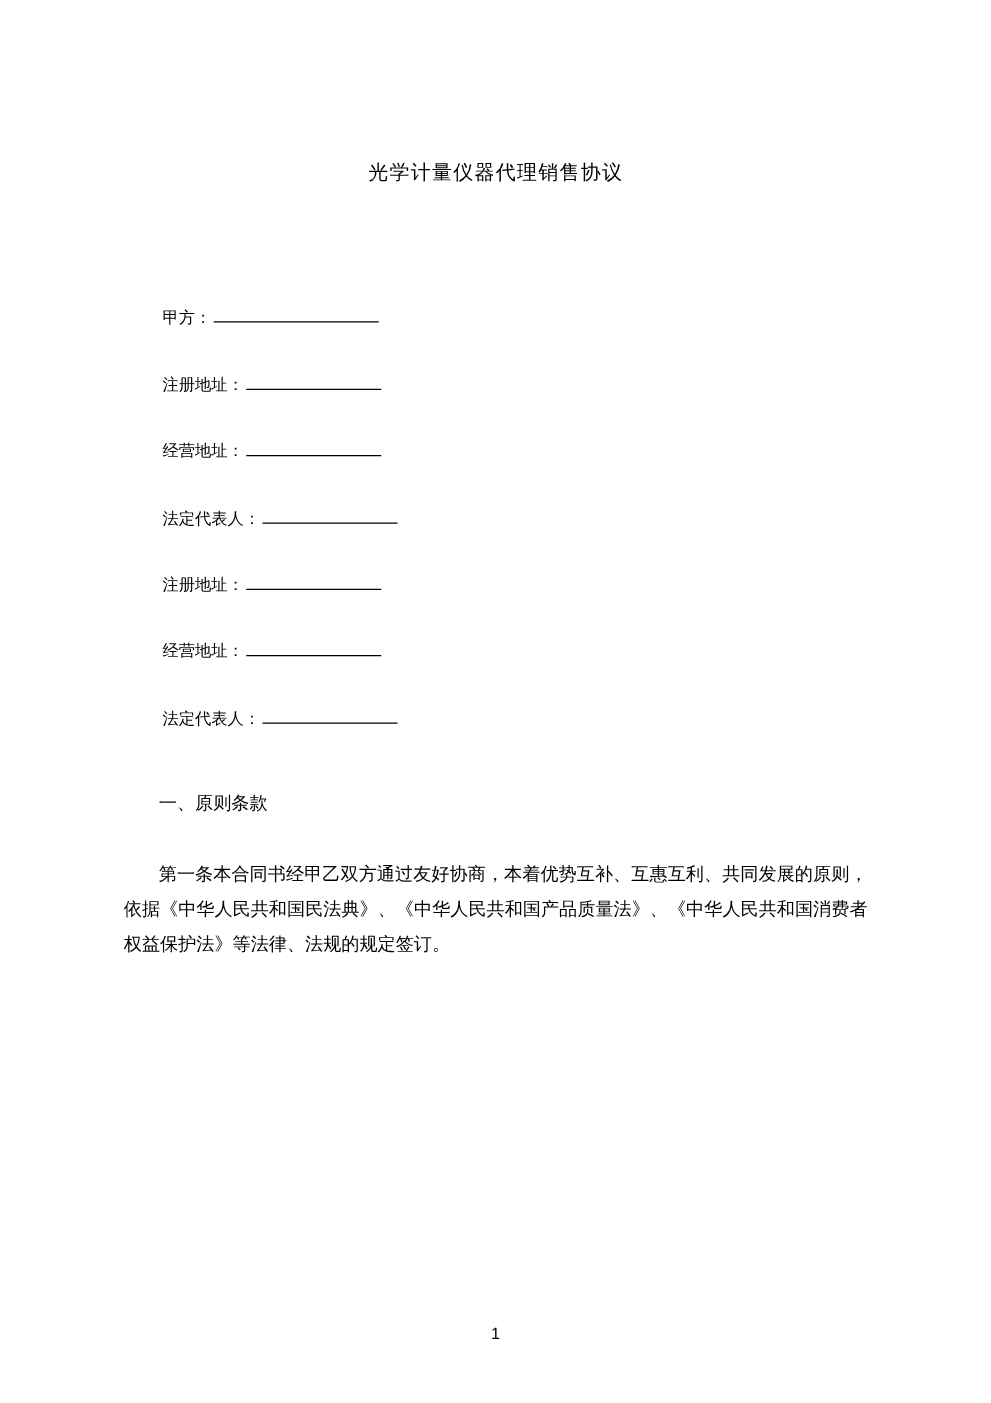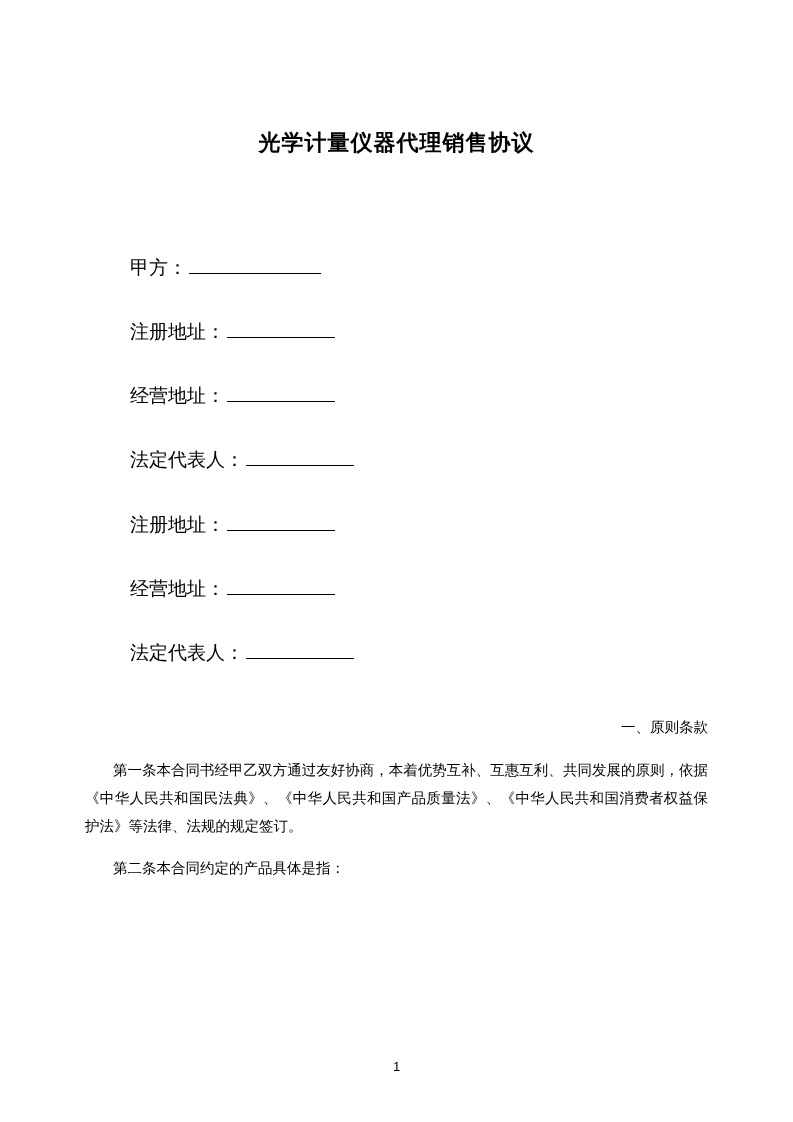--- a/index.html
+++ b/index.html
@@ -16,33 +16,33 @@
     overflow: hidden;
   }
   .page {
     position: relative;
     width: 793px;
     height: 1122px;
     box-sizing: border-box;
     padding: 0 85px;
   }
   .doc-title {
-    font-size: 22px;
-    font-weight: bold;
+    font-size: 16px;
+    font-weight: normal;
     text-align: center;
     letter-spacing: 1px;
     margin: 0;
     padding-top: 128px;
     line-height: 1.4;
   }
   .party-block {
     margin-top: 92px;
   }
   .field-line {
-    font-size: 19px;
+    font-size: 13px;
     line-height: 1.8;
     margin: 0 0 30px 0;
     padding-left: 45px;
     white-space: nowrap;
   }
   .field-label {
     display: inline;
   }
   .blank {
     display: inline-block;
@@ -53,26 +53,25 @@
   }
   .blank.long { width: 132px; }
   .blank.short { width: 108px; }
 
   .section-heading {
     font-size: 14.5px;
     line-height: 1.9;
     margin: 0;
     padding-left: 42px;
     padding-top: 14px;
-    text-align: right;
   }
   .body-para {
     font-size: 14.5px;
     line-height: 1.95;
-    margin: 0;
+    margin: 14px;
     padding-top: 14px;
     text-align: justify;
     text-justify: inter-ideograph;
   }
   .body-para.indent {
     text-indent: 28px;
   }
   .page-number {
     position: absolute;
     bottom: 48px;
@@ -121,18 +120,17 @@
     </p>
 
   </div>
 
   <div class="section">
     <p class="section-heading">一、原则条款</p>
     <p class="body-para indent">第一条本合同书经甲乙双方通过友好协商，本着优势互补、互惠互利、共同发展的原则，依据《中华人民共和国民法典》、《中华人民共和国产品质量法》、《中华人民共和国消费者权益保护法》等法律、法规的规定签订。</p>
   </div>
 
   <div class="section">
-    <p class="body-para indent">第二条本合同约定的产品具体是指：</p>
   </div>
 
   <div class="page-number">1</div>
 
 </div>
 
 </body></html>

